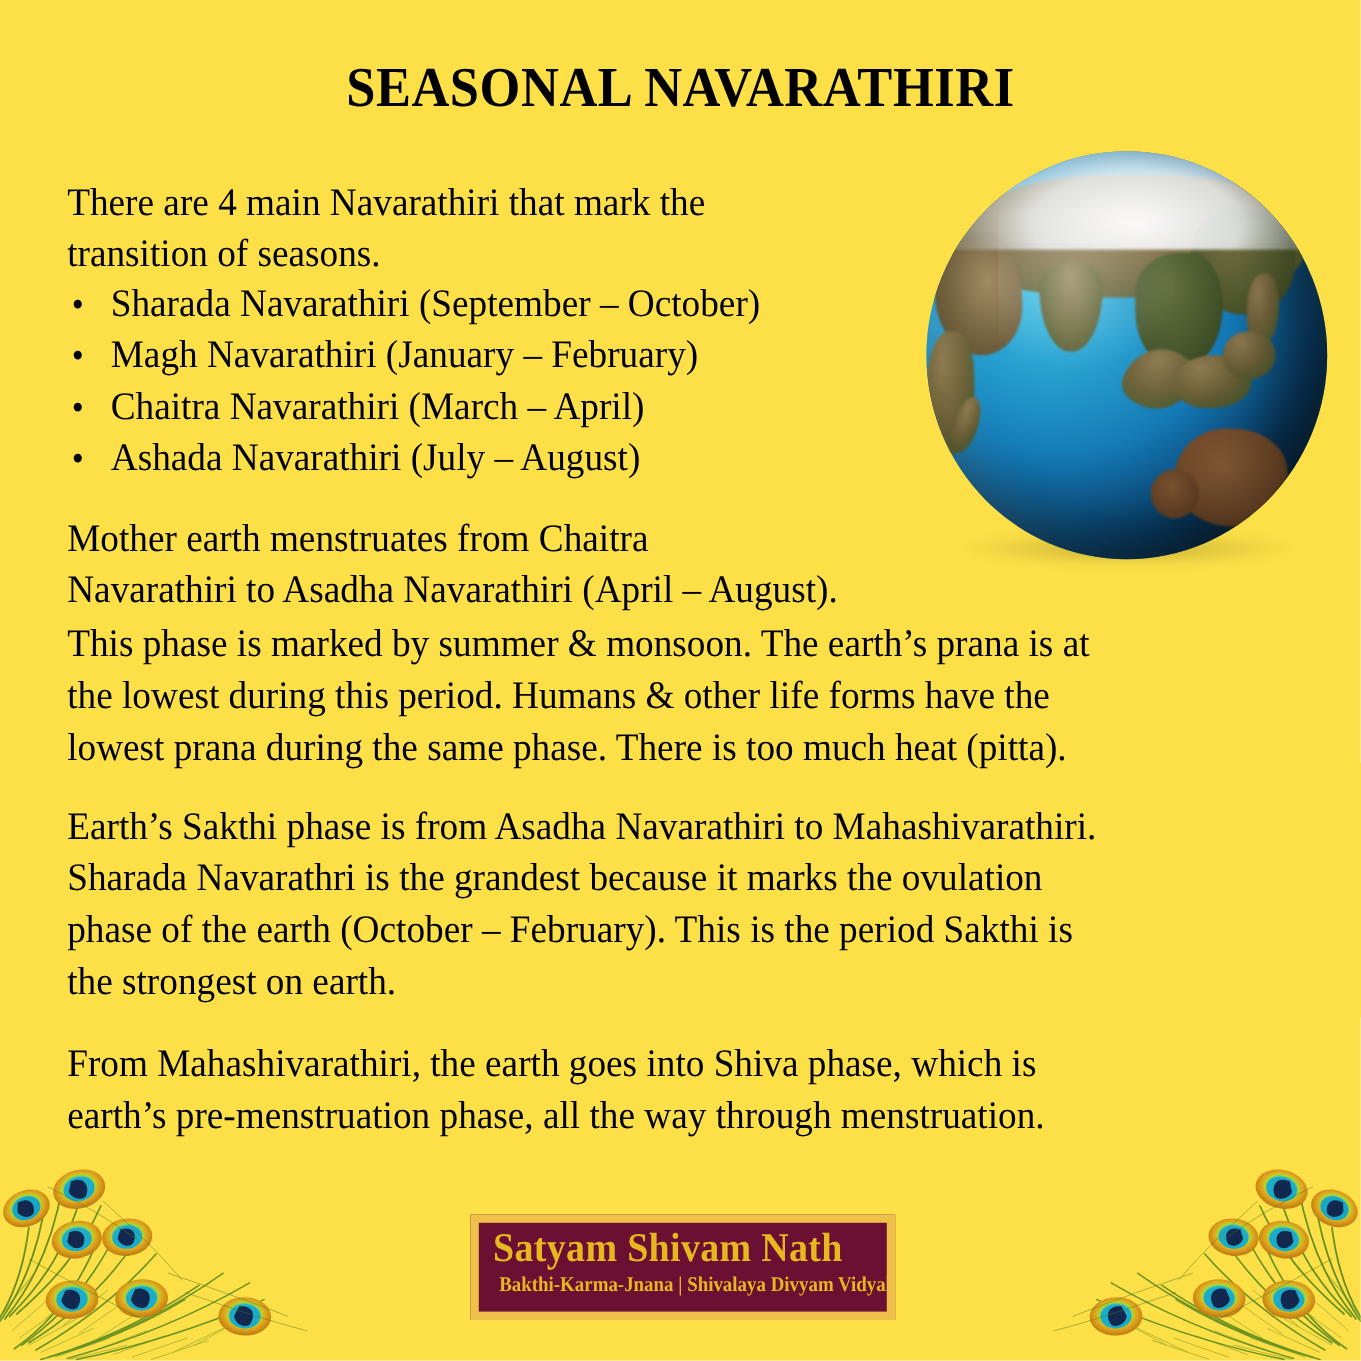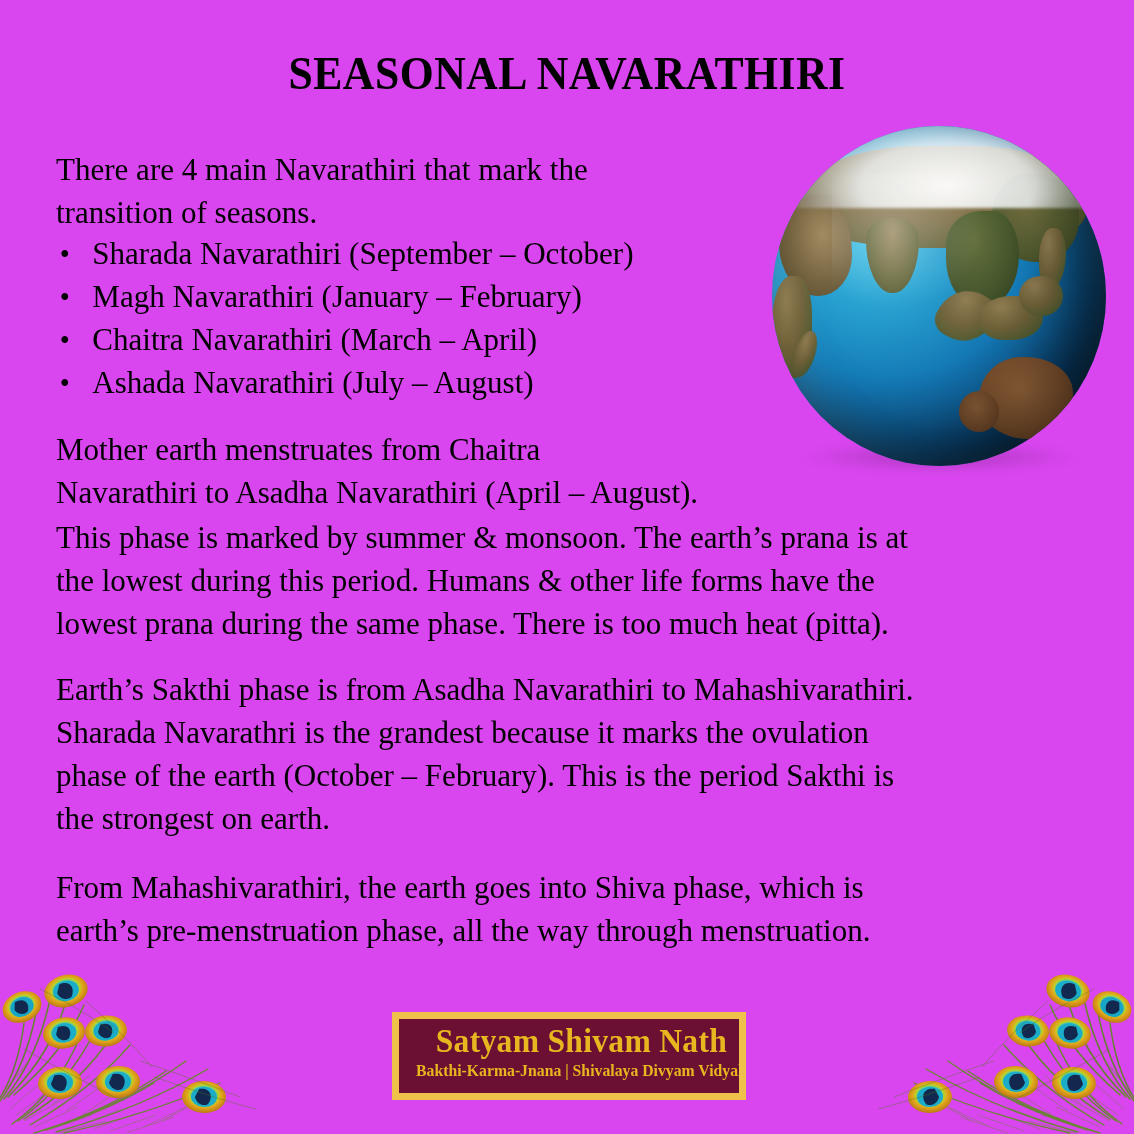--- a/index.html
+++ b/index.html
@@ -178,21 +178,21 @@
   
   #logo-banner {
     position: absolute;
     left: 392px;
     top: 1012px;
     width: 354px;
     height: 88px;
     background: var(--logo-bg, #6b0f33);
     border: 7px solid var(--logo-border, #efc04a);
     box-sizing: border-box;
-    text-align: right;
+    text-align: left;
     overflow: hidden;
   }
   #logo-title {
     margin-top: 3px;
     font-family: "Liberation Serif", "DejaVu Serif", serif;
     font-weight: bold;
     font-size: 34px;
     line-height: 38px;
     color: var(--logo-gold, #e8b71f);
     letter-spacing: 0.3px;
@@ -217,21 +217,21 @@
     height: 185px;
     pointer-events: none;
   }
   #feathers-left  { left: -6px; }
   #feathers-right { right: -6px; transform: scaleX(-1); }
   .feathers svg { display: block; width: 100%; height: 100%; }
 </style>
 </head>
 <body>
 
-<div id="slide" style="background: #d946ef; color: rgb(0, 0, 0);">
+<div id="slide" style="background: #fde047; color: rgb(0, 0, 0);">
 
   <div id="title">SEASONAL NAVARATHIRI</div>
 
   <div class="body-text narrow blk-intro">
     <span class="line">There are 4 main Navarathiri that mark the</span>
     <span class="line">transition of seasons.</span>
   </div>
 
   <div class="body-text narrow blk-bullets">
     <ul class="bullets">

